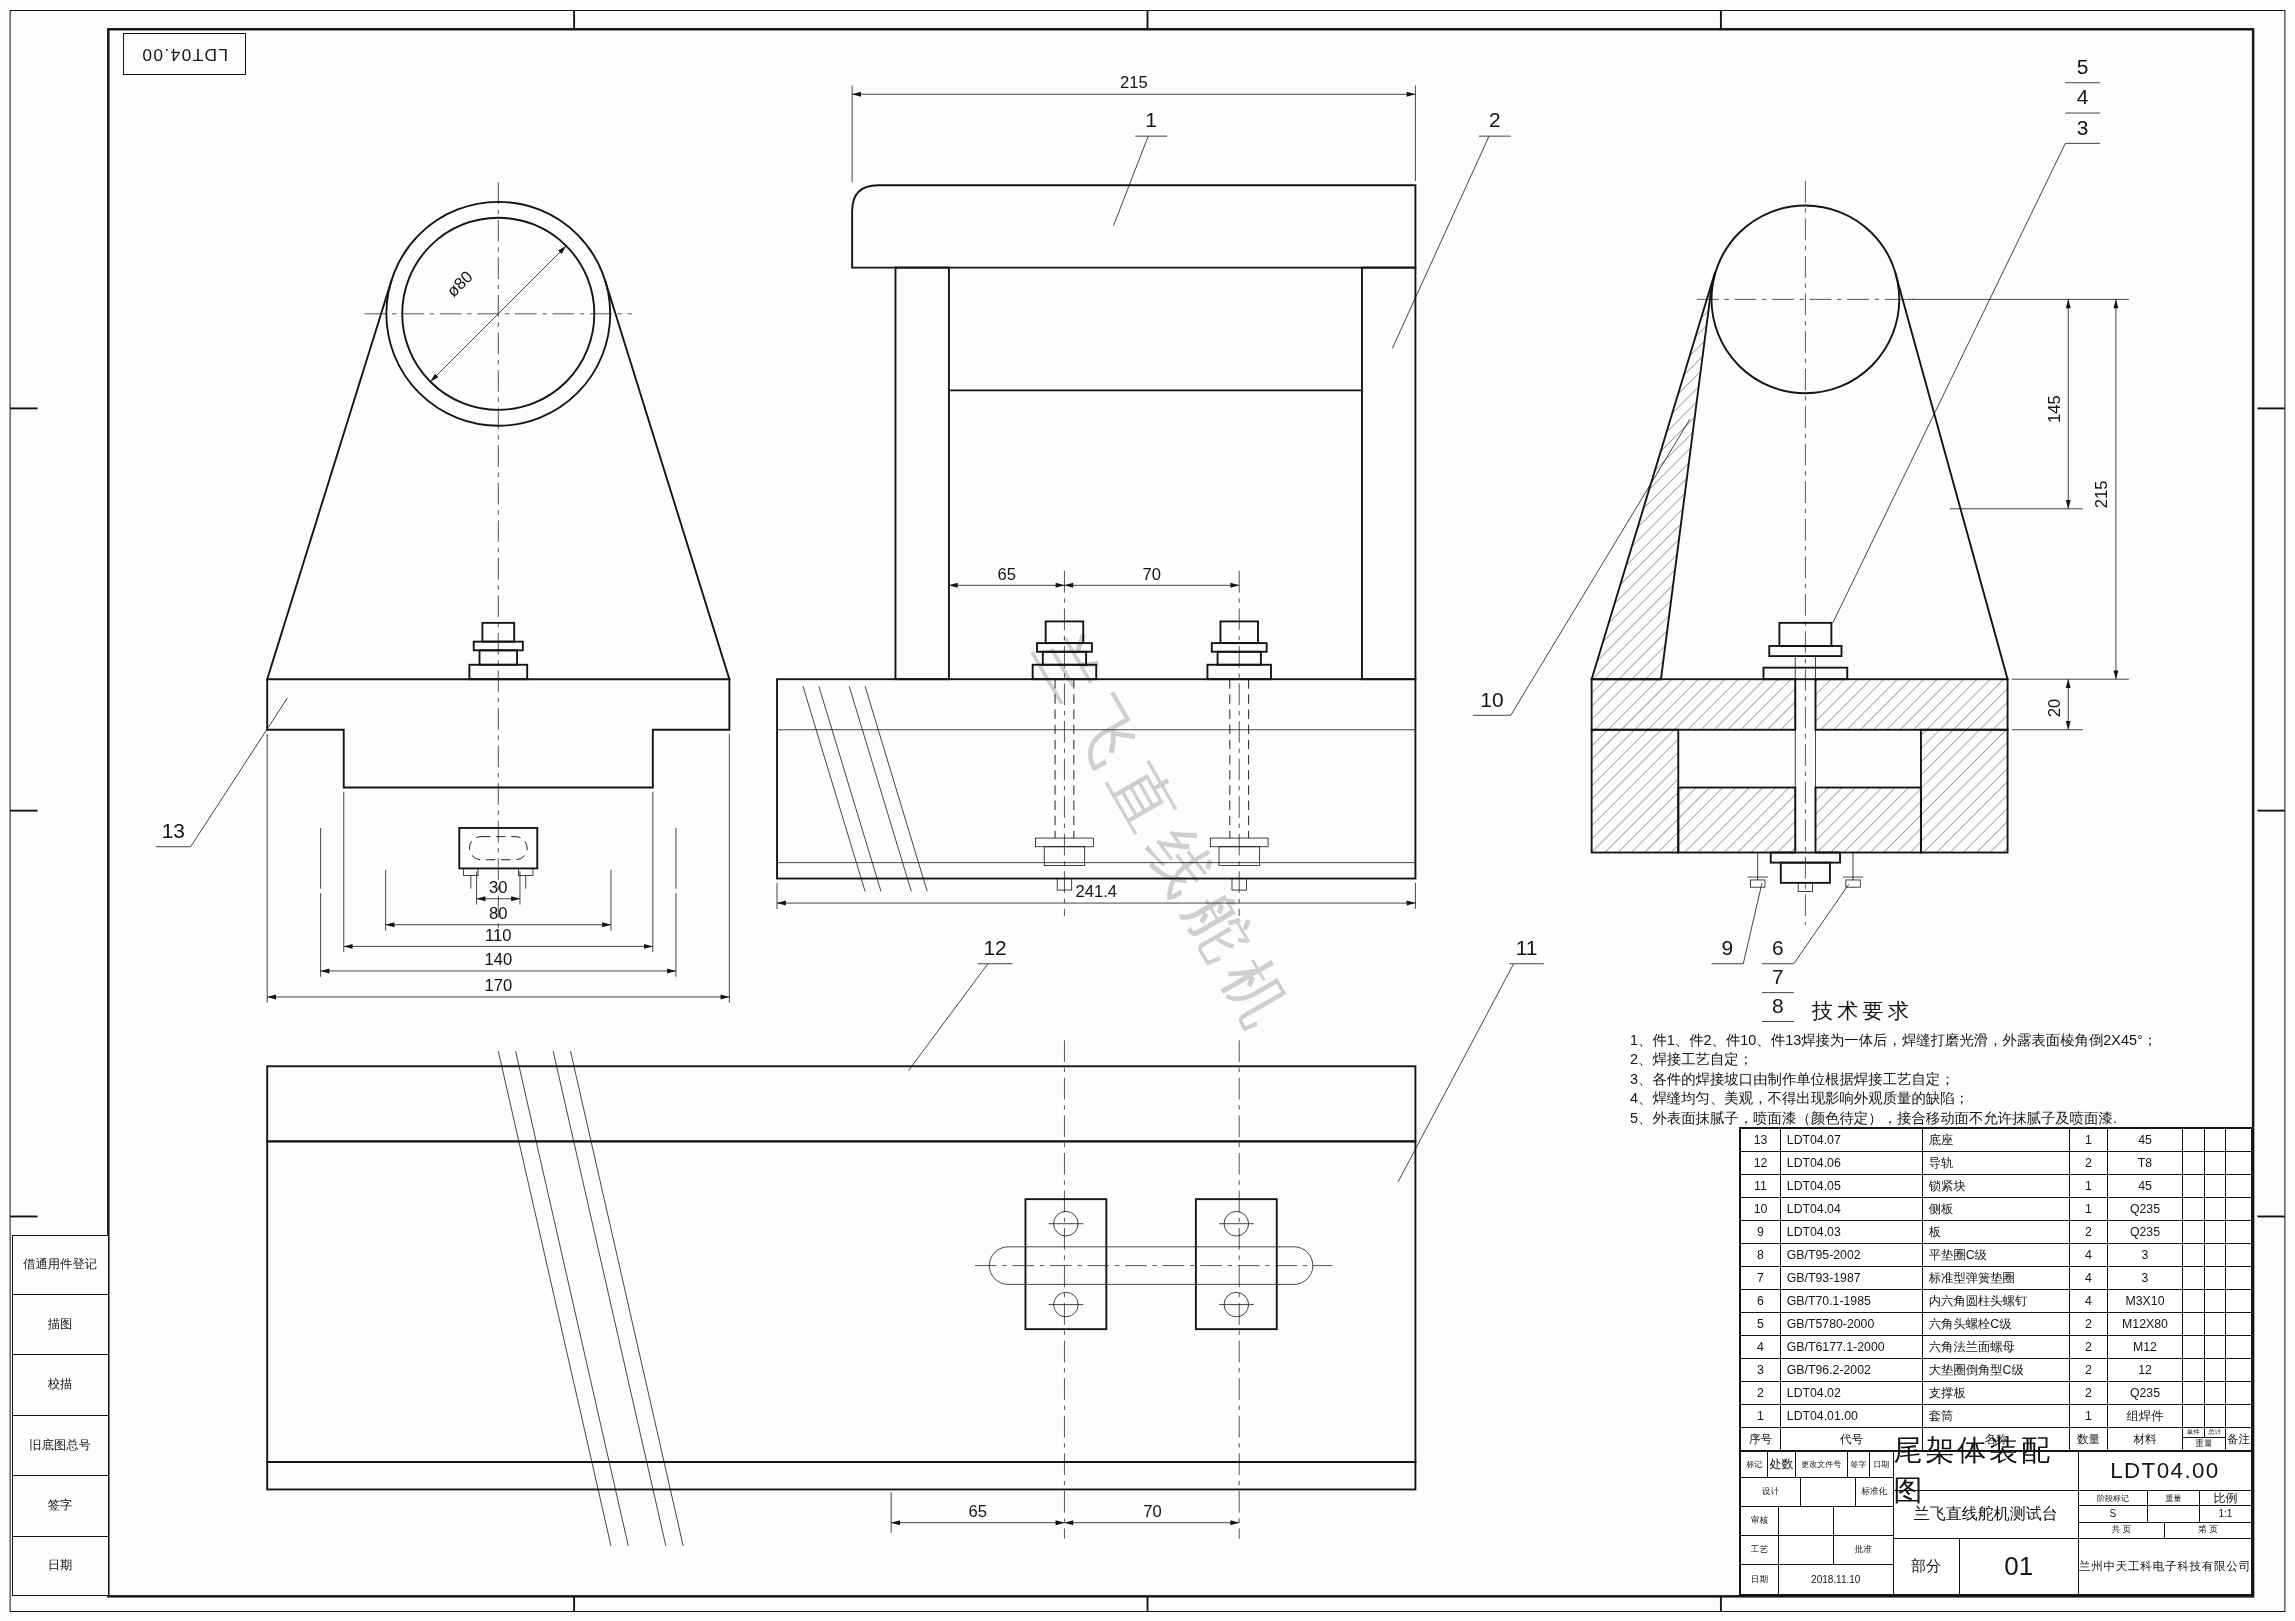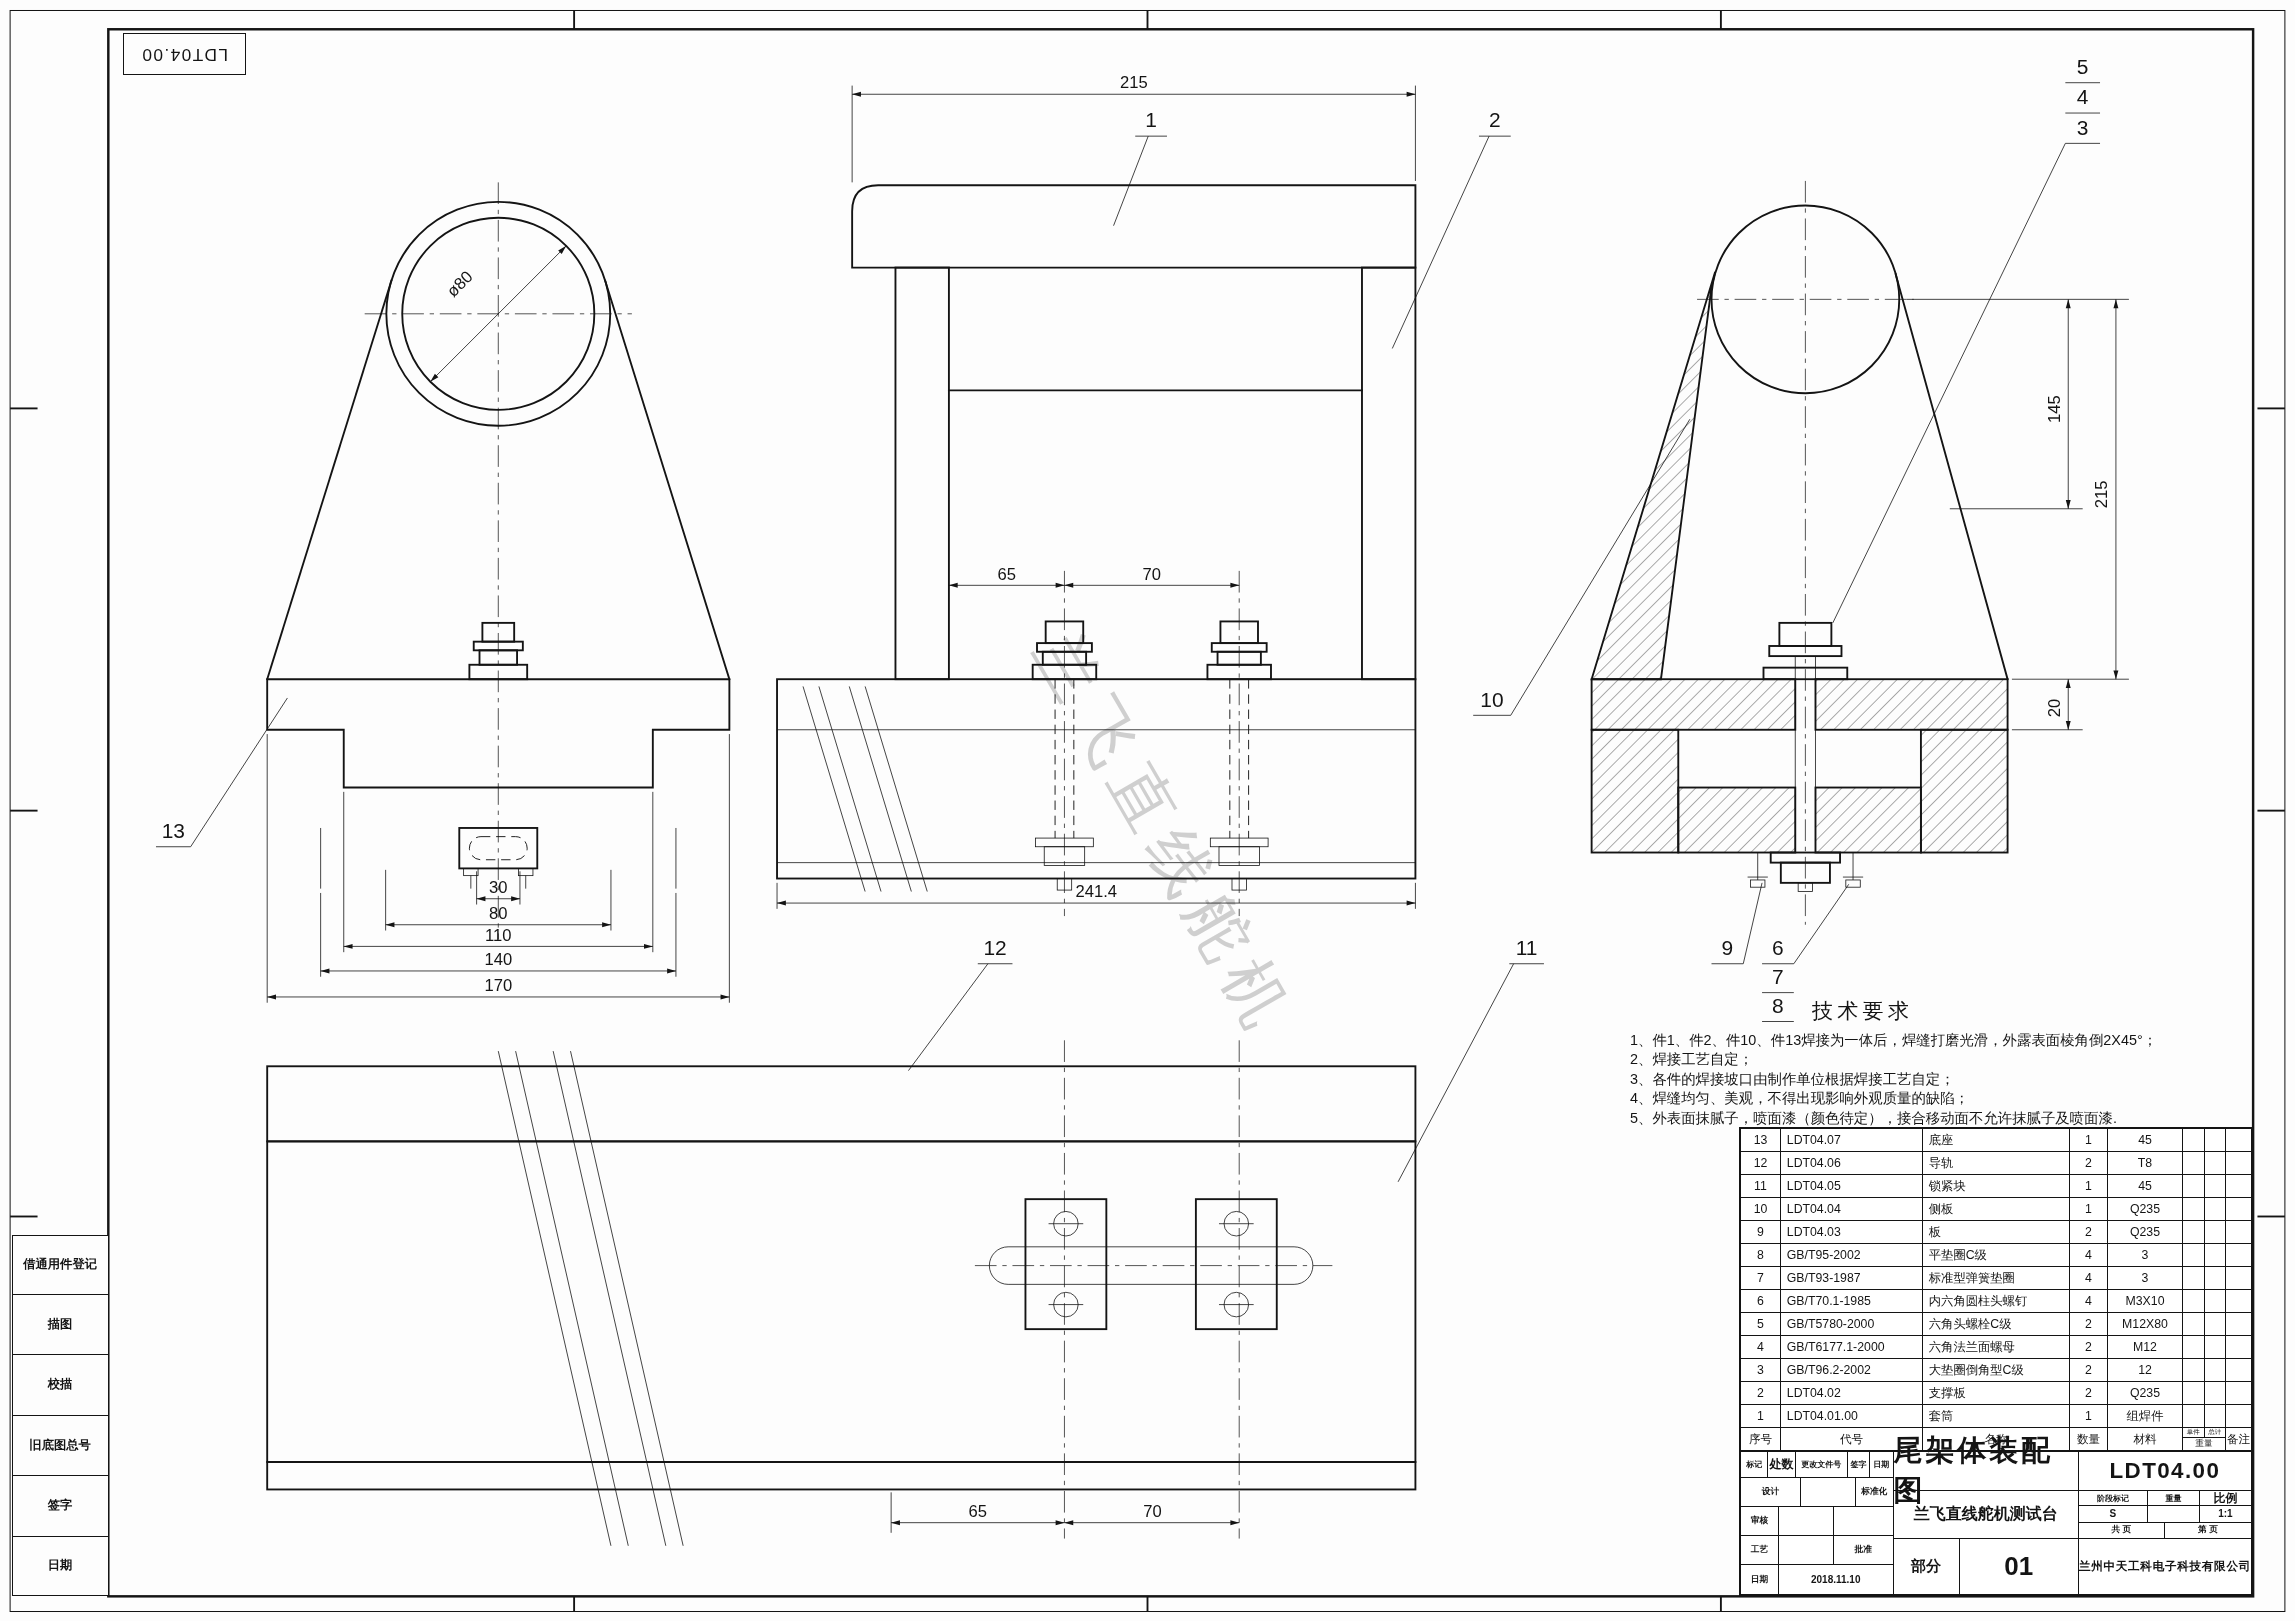--- a/index.html
+++ b/index.html
@@ -21,21 +21,21 @@
   text { font-family:"Liberation Sans","DejaVu Sans",sans-serif; fill:#141414; }
   .dimtxt { font-size:23px; text-anchor:middle; }
   .bal { font-size:29px; text-anchor:middle; }
   .wm { font-size:88px; fill:rgba(90,90,90,0.28); letter-spacing:16px; }
 
   
   .corner { border:1.2px solid #141414; display:flex; align-items:center; justify-content:center; background:#fdfdfd; }
   .corner span { transform:rotate(180deg); font-size:17.3px; letter-spacing:1.4px; }
 
   
-  .margin-table { border:1.4px solid #141414; display:flex; flex-direction:column; background:#fdfdfd;font-weight:bold; }
+  .margin-table { border:1.4px solid #141414; display:flex; flex-direction:column; background:#fdfdfd; }
   .mrow { border-bottom:1.2px solid #141414; display:flex; align-items:center; justify-content:center; font-size:12.3px; text-align:center; overflow:hidden; }
   .mrow:last-child { border-bottom:none; }
 
   
   .techreq { width:626px; }
   .tr-title { font-size:21px; margin:0 0 5.8px 182px; letter-spacing:4.3px; }
   .tr-item { font-size:14.4px; line-height:19.5px; white-space:nowrap; }
 
   
   .bom { position:absolute; left:1739px; top:1127px; width:514px; border:2.2px solid #141414; background:#fff; }
@@ -47,21 +47,21 @@
   .w-qty{width:38px} .w-mat{width:75px} .w-wa{width:21.7px} .w-wb{width:21.7px}
   .w-rem{flex:1; border-right:none}
   .hrow .bc { justify-content:center; padding:0; font-size:11.6px; }
   .w-wt { width:43px; flex-direction:column; padding:0; border-right:1px solid #141414; border-bottom:1px solid #141414; display:flex; }
   .wt-top { height:10.8px; display:flex; border-bottom:0.7px solid #141414; font-size:6.5px; }
   .wt-top span { flex:1; display:flex; align-items:center; justify-content:center; }
   .wt-top span:first-child { border-right:0.7px solid #141414; }
   .wt-bot { flex:1; display:flex; align-items:center; justify-content:center; font-size:8.7px; }
 
   
-  .tblock { border:2.2px solid #141414; display:flex; background:#fff;font-weight:bold; }
+  .tblock { border:2.2px solid #141414; display:flex; background:#fff; }
   .tb-left { width:153px; border-right:1.2px solid #141414; display:flex; flex-direction:column; }
   .sigrow { display:flex; border-bottom:1.2px solid #141414; }
   .sigrow:last-child { border-bottom:none; }
   .sc { border-right:1.2px solid #141414; font-size:8.7px; display:flex; align-items:center; justify-content:center; overflow:hidden; white-space:nowrap; }
   .sc.last { border-right:none; }
   .tb-mid { width:186px; border-right:1.2px solid #141414; display:flex; flex-direction:column; }
   .tm-title { height:39px; border-bottom:1.2px solid #141414; font-size:29px; letter-spacing:2.9px; display:flex; align-items:center; justify-content:center; }
   .tm-proj { height:48px; border-bottom:1.2px solid #141414; font-size:16px; display:flex; align-items:center; justify-content:center; }
   .tm-bottom { flex:1; display:flex; }
   .tm-seclabel { width:66px; border-right:1.2px solid #141414; font-size:15px; display:flex; align-items:center; justify-content:center; }

